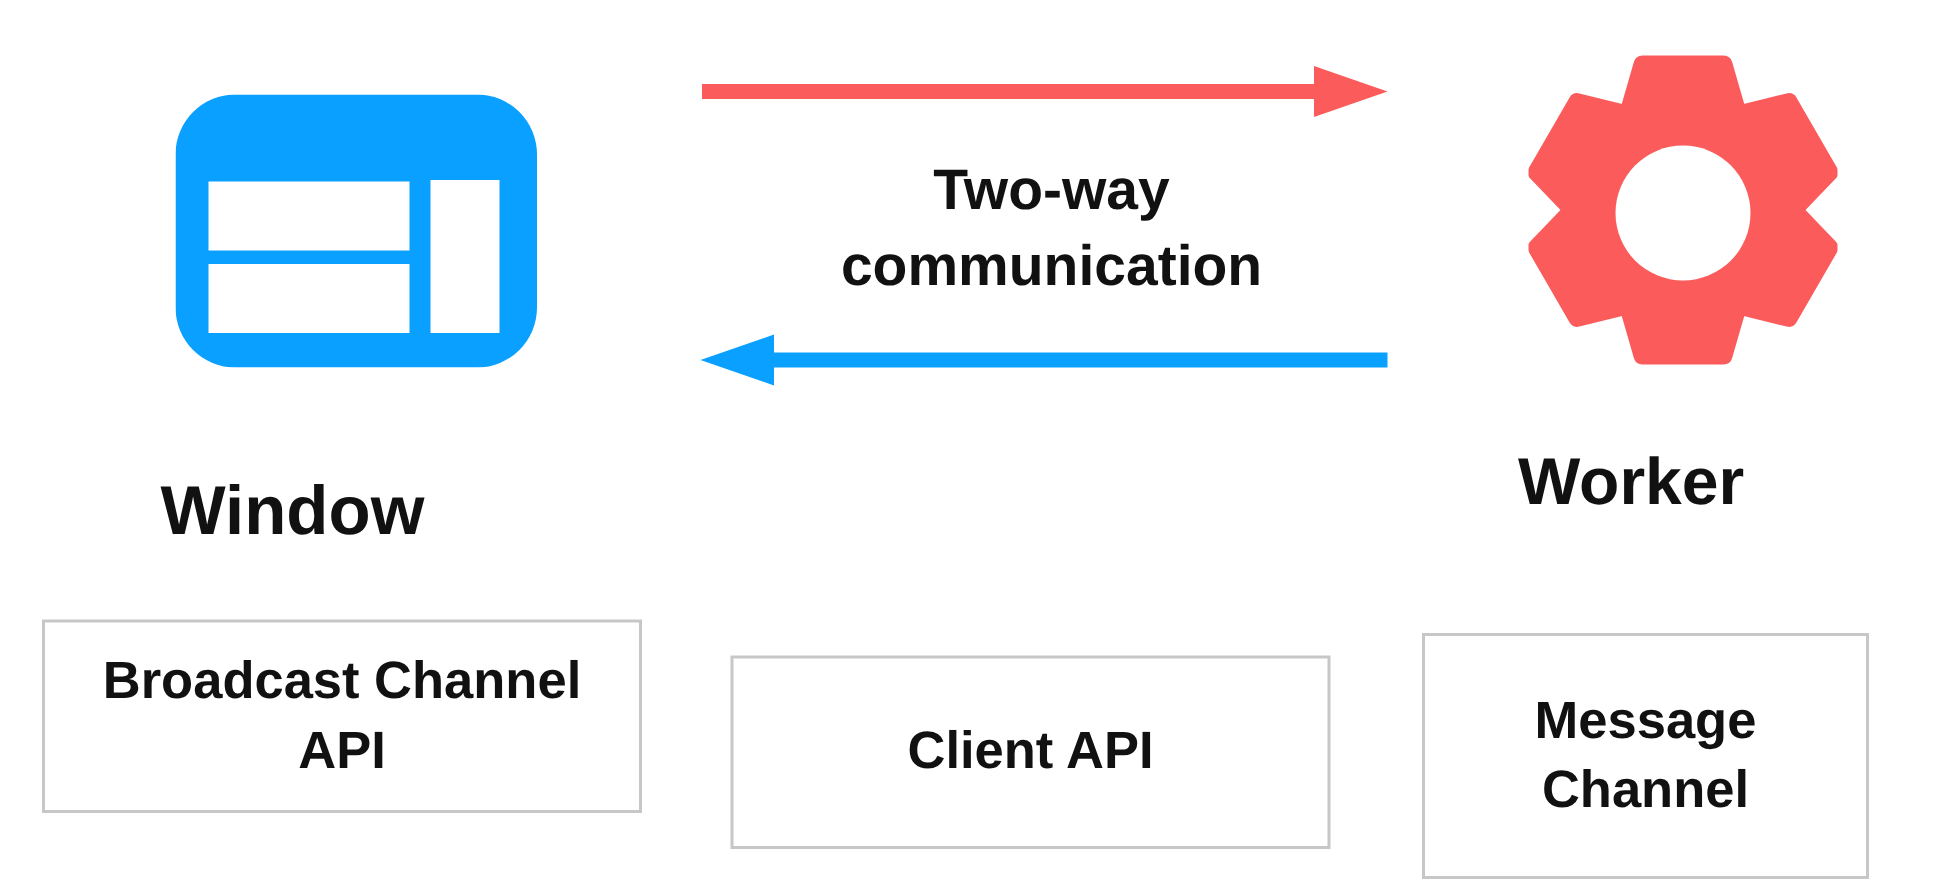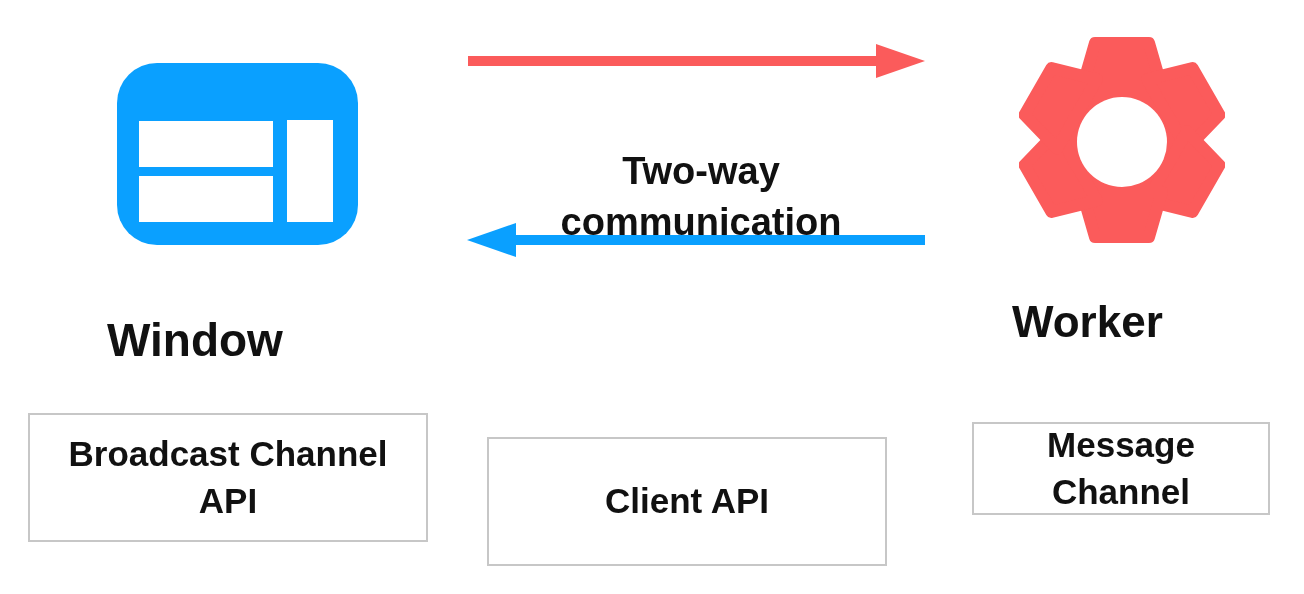--- a/index.html
+++ b/index.html
@@ -32,37 +32,37 @@
   #worker-label { left: 1012px; top: 297px; width: 240px; font-size: 44px; }
 
   
   #arrow-forward  { left: 466px; top: 43px;  }
   #arrow-backward { left: 466px; top: 222px; }
 
   
   #connection-label {
     left: 491px; top: 102px; width: 420px;
     font-size: 38px; font-weight: bold; line-height: 1.35;
-    text-align: center; color: var(--text, #111); margin-top: 44px;
+    text-align: center; color: var(--text, #111);
   }
 
   
   .api-box {
     background: #ffffff;
     border: 2px solid var(--box-border, #c7c7c7);
     display: flex; align-items: center; justify-content: center;
     text-align: center;
     font-size: 35px; font-weight: bold; line-height: 1.32;
     color: var(--text, #111);
     box-sizing: border-box;
     padding: 0 10px;
   }
   #api-box-0 { left: 28px;  top: 413px; width: 400px; height: 129px; }
   #api-box-1 { left: 487px; top: 413px; width: 400px; height: 129px; margin-top: 24px; }
-  #api-box-2 { left: 972px; top: 422px; width: 298px; height: 93px; align-items: center; }
+  #api-box-2 { left: 948px; top: 422px; width: 298px; height: 164px; align-items: center; }
 </style>
 </head>
 <body>
 
 <div class="stage">
 
   <div class="abs" id="window-icon">
     <svg width="241" height="182" viewBox="0 0 241 182" aria-hidden="true">
       <rect x="0" y="0" width="241" height="182" rx="40" fill="var(--blue)"></rect>
       <rect x="22" y="58" width="134" height="46" fill="#ffffff"></rect>

